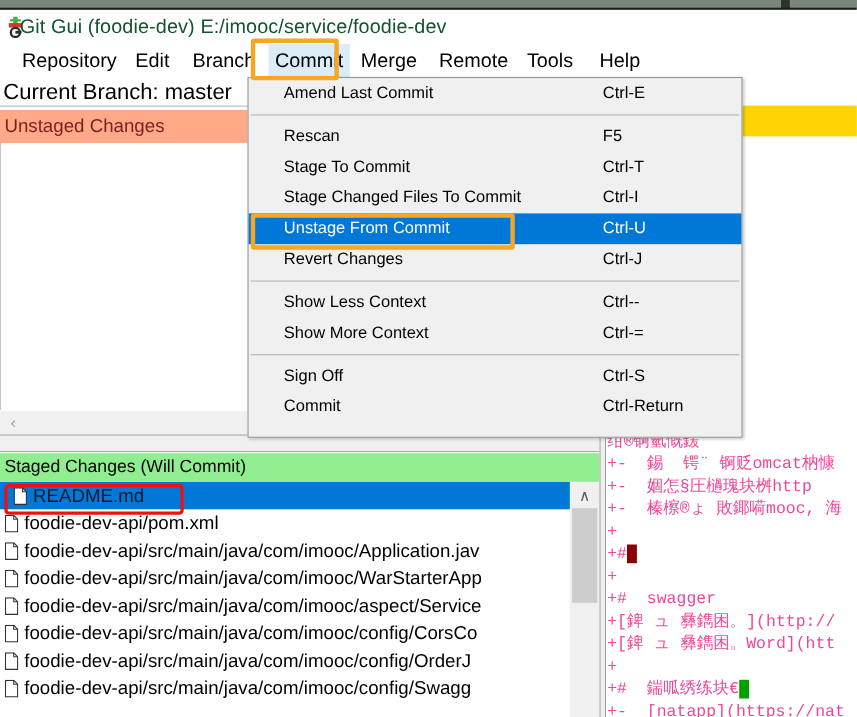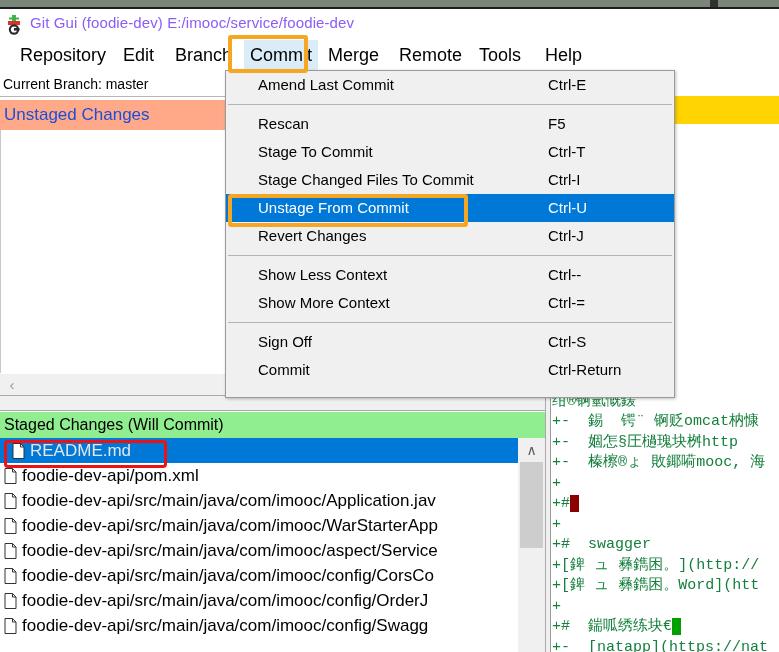--- a/index.html
+++ b/index.html
@@ -13,42 +13,42 @@
 
   
   .topstrip{position:absolute;left:0;top:0;width:779px;height:9px;background:#1c1e1c;}
   .topstrip .seg{position:absolute;top:0;height:7px;background:#9aaa9a;opacity:.75;}
   .topstrip .seg.dark{background:#2e332e;opacity:1;}
 
   
   .titlebar{position:absolute;left:0;top:9px;width:779px;height:30px;background:#ffffff;}
   .gitlogo{position:absolute;left:5px;top:6px;width:19px;height:20px;}
   .title-text{
-    position:absolute;left:30px;top:5px;
-    font-size:15px;color:#8b5cf6;white-space:nowrap;letter-spacing:.1px;
+    position:absolute;left:18px;top:5px;
+    font-size:18px;color:#14532d;white-space:nowrap;letter-spacing:.1px;
   }
 
   
   .menubar{position:absolute;left:12px;top:40px;width:779px;height:30px;background:#ffffff;}
   .menu-item{
     position:absolute;top:0;height:30px;line-height:30px;
     font-size:18px;color:#000;white-space:nowrap;padding:0 6px;
   }
   .menu-item.active{background:#d9ecf8;}
 
   
   .branchbar{
     position:absolute;left:0;top:72px;width:228px;height:25px;
     background:#ffffff;border-bottom:1px solid #b8b8b8;
-    font-size:14px;color:#000;line-height:25px;padding-left:3px;box-sizing:border-box;
+    font-size:20px;color:#000;line-height:25px;padding-left:3px;box-sizing:border-box;
     white-space:nowrap;overflow:hidden;
   }
   .unstaged-header{
     position:absolute;left:0;top:100px;width:228px;height:30px;
-    background:#ffa989;font-size:17px;color:#1d4ed8;line-height:30px;padding-left:4px;
+    background:#ffa989;font-size:17px;color:#7f1d1d;line-height:30px;padding-left:4px;
     box-sizing:border-box;white-space:nowrap;overflow:hidden;
   }
   .unstaged-body{
     position:absolute;left:0;top:130px;width:228px;height:243px;background:#ffffff;
     border-left:1px solid #c8c8c8;box-sizing:border-box;
   }
   .hscroll{
     position:absolute;left:0;top:373px;width:674px;height:22px;background:#f0f0f0;
     border-top:1px solid #ffffff;
   }
@@ -66,21 +66,21 @@
     box-sizing:border-box;white-space:nowrap;overflow:hidden;
   }
   .staged-list{
     position:absolute;left:0;top:438px;width:545px;height:214px;
     background:#ffffff;overflow:hidden;
   }
   .file-row{
     position:relative;height:25px;line-height:25px;white-space:nowrap;overflow:hidden;
     font-size:17px;color:#000;padding-left:4px;box-sizing:border-box;
   }
-  .file-row.selected{background:#0078d7;color:#e5e5e5;padding-left:12px;}
+  .file-row.selected{background:#0078d7;color:#0f172a;padding-left:12px;}
   .file-icon{
     display:inline-block;width:13px;height:16px;margin-right:5px;vertical-align:-3px;position:relative;
   }
   .file-icon svg{display:block;}
   .file-label{display:inline-block;vertical-align:top;}
 
   
   .vscroll{
     position:absolute;left:518px;top:438px;width:27px;height:214px;background:#f0f0f0;
   }
@@ -102,21 +102,21 @@
     background:#ffd400;font-size:19px;color:#000;line-height:28px;padding-left:2px;
     box-sizing:border-box;white-space:nowrap;overflow:hidden;
   }
   .diff-body{
     position:absolute;left:551px;top:125px;width:228px;height:527px;
     background:#ffffff;overflow:hidden;
     font-family:"Liberation Mono", monospace;font-size:15px;line-height:20.5px;
   }
   .diff-line{white-space:pre;padding-left:1px;height:20.5px;overflow:hidden;}
   .c-teal{color:#008b8b;}
-  .c-green{color:#15803d;}
+  .c-green{color:#ec4899;}
   .c-red-block{background:#8b0000;color:#8b0000;}
   .cursor-green{background:#00a000;color:#00a000;}
 
   
   .dropdown{
     position:absolute;left:225px;top:70px;width:450px;height:328px;
     background:#f0f0f0;border:1px solid #9a9a9a;box-sizing:border-box;
     box-shadow:1px 1px 3px rgba(0,0,0,.25);
   }
   .dd-item{

